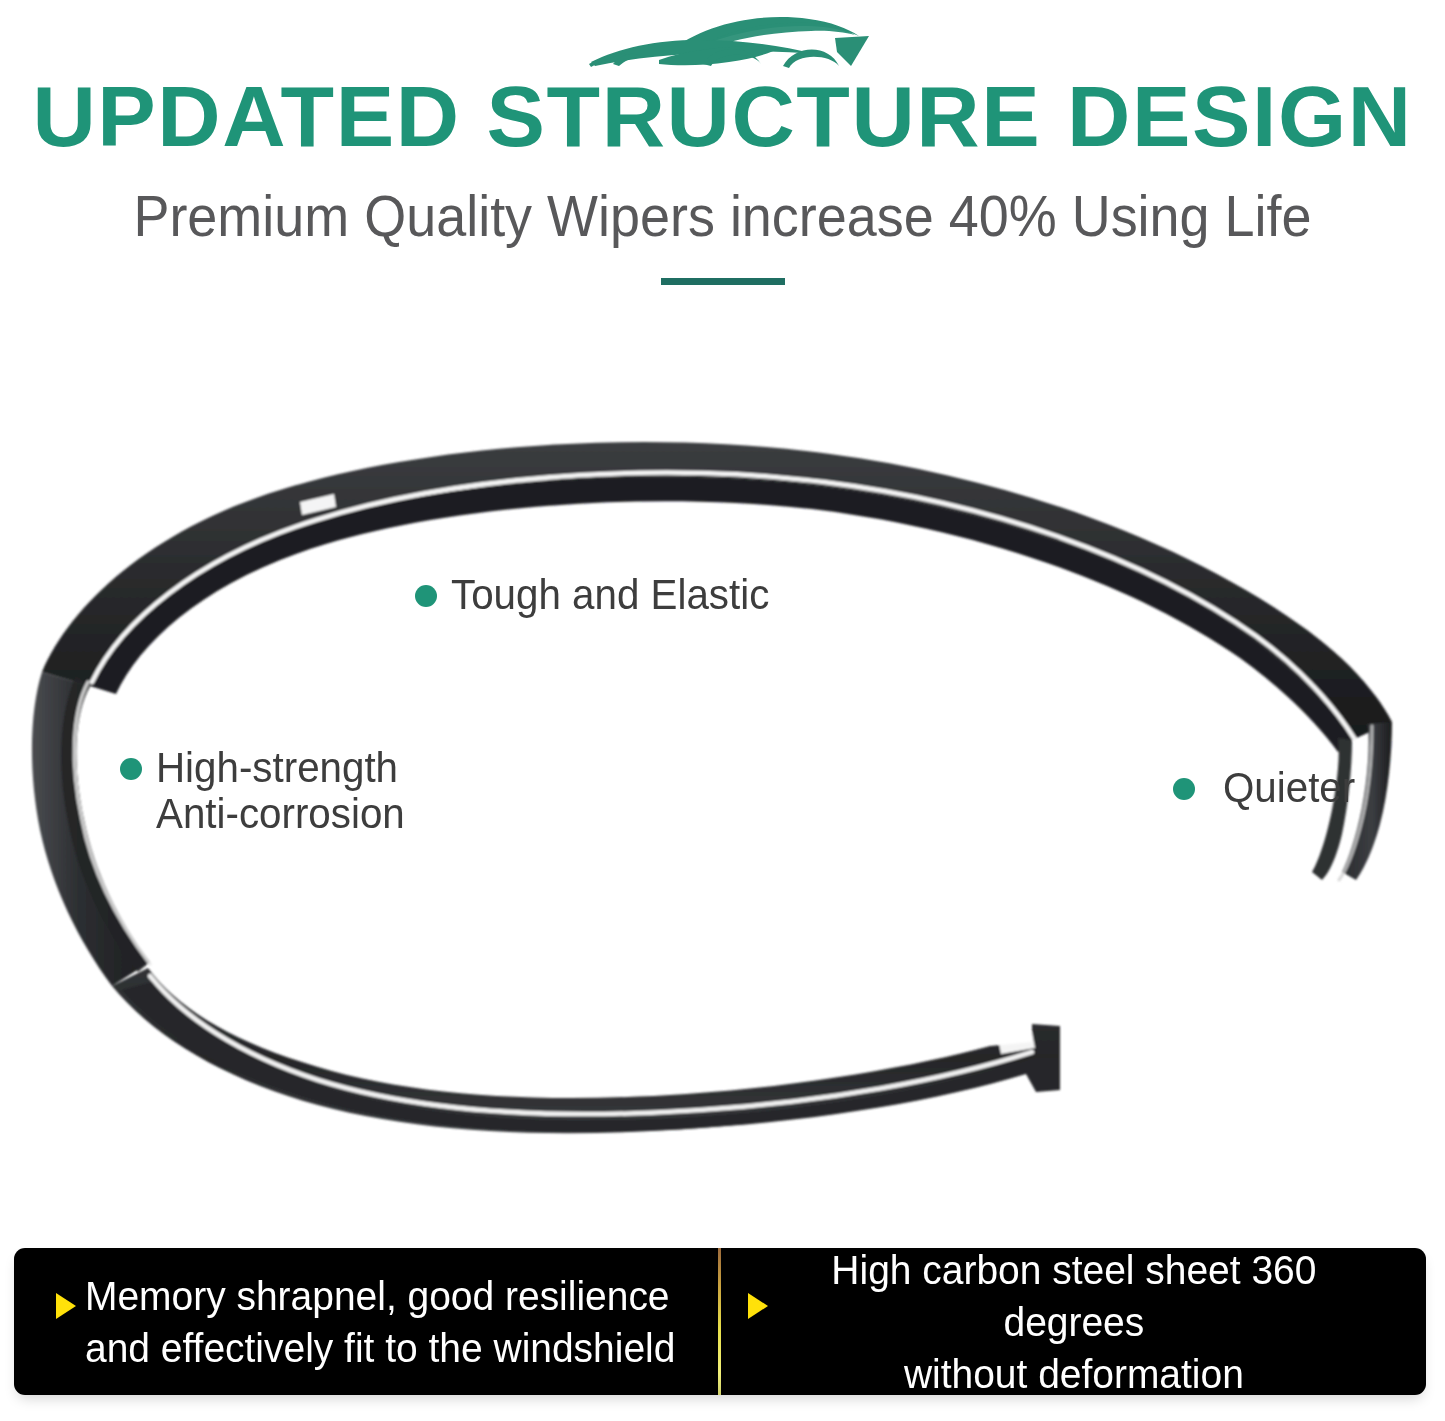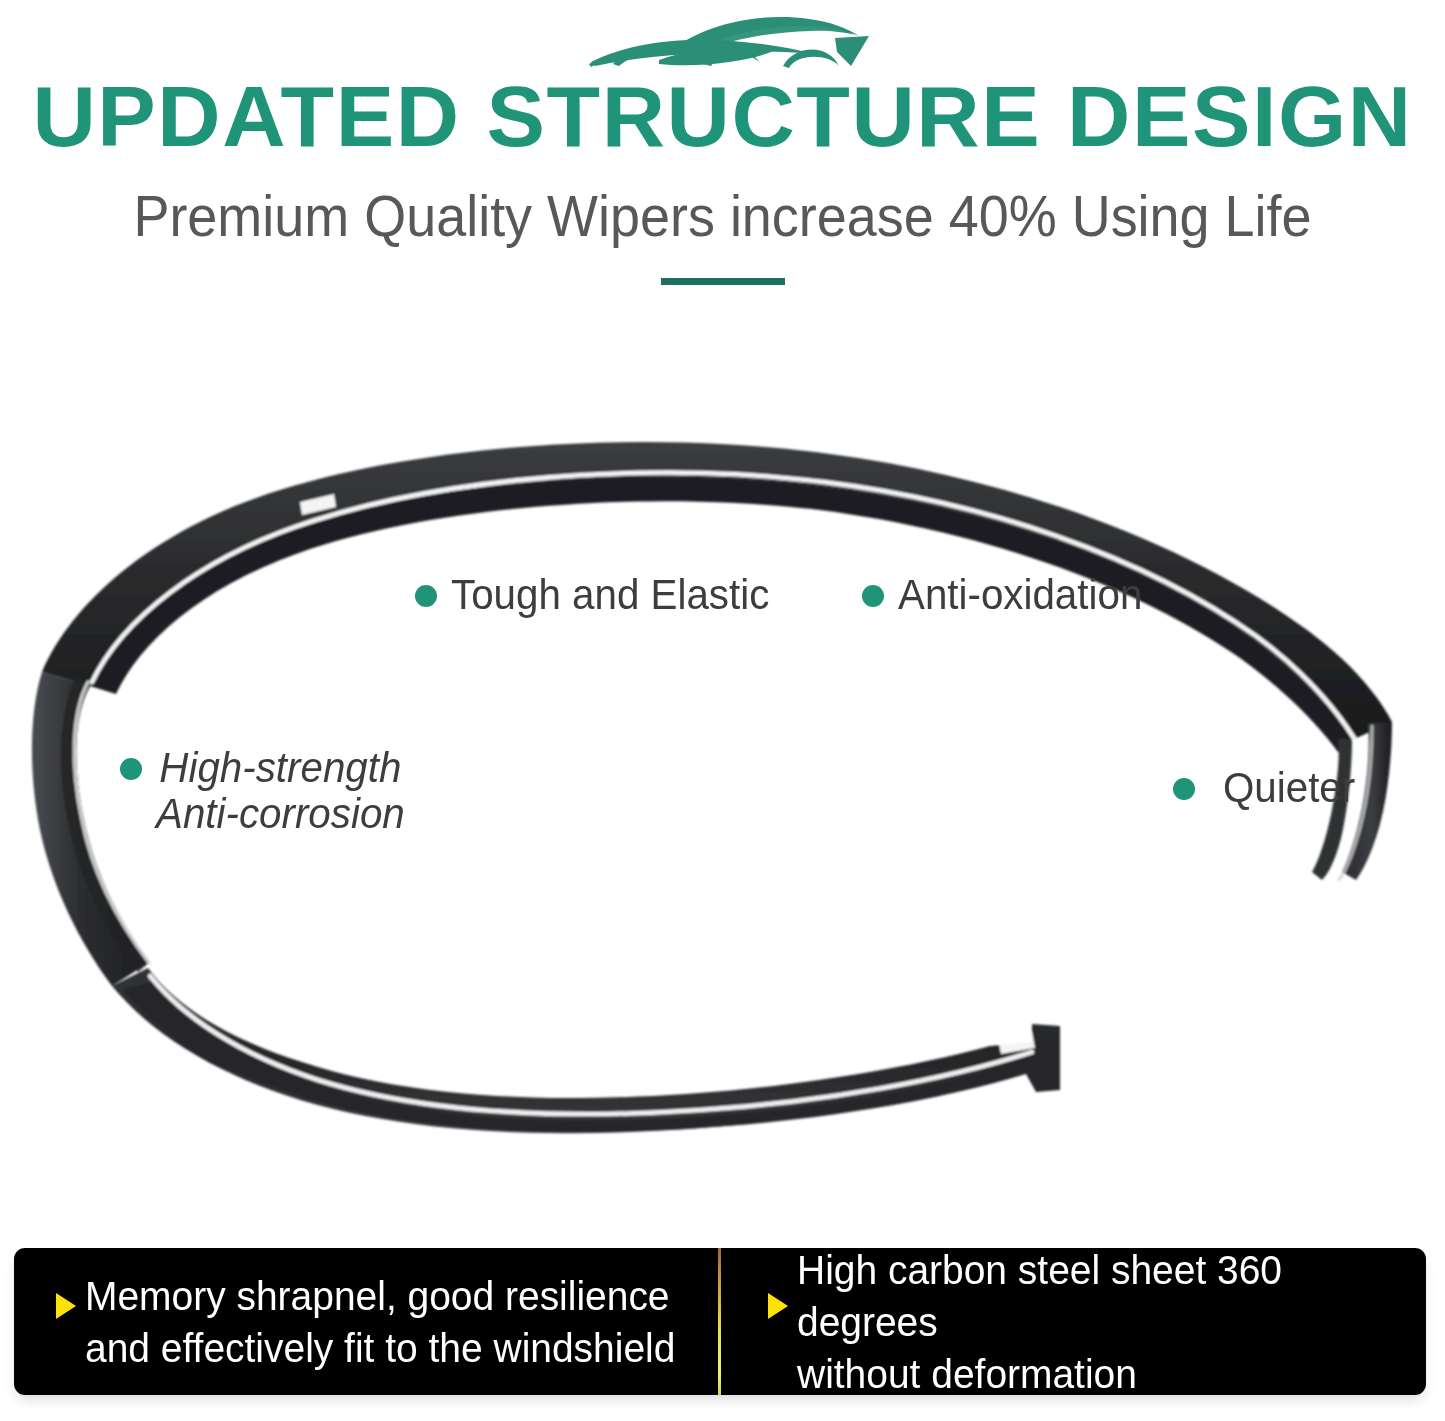--- a/index.html
+++ b/index.html
@@ -51,40 +51,39 @@
     position:absolute; left:0; top:400px;
     width:1445px; height:730px;
   }
   .product svg{ display:block; width:1445px; height:730px; }
 
   
   .feat{
     position:absolute;
     display:flex; align-items:flex-start;
     gap:14px;
-    text-align:center;
   }
   .dot{
     flex:0 0 auto;
     width:22px; height:22px; border-radius:50%;
     background:#1f9478;
     margin-top:13px;
   }
   .feat-label{
     font-family:"Liberation Sans Narrow","Liberation Sans",sans-serif;
     font-size:42px;
     line-height:46px;
     color:#3d3d3d;
     white-space:pre-line;
     transform:scaleX(0.96);
     transform-origin:left center;
   }
   #feat-tough{ left:415px; top:562px; }
   #feat-anti{  left:862px; top:562px; }
-  #feat-high{  left:120px; top:735px;font-style:italic; }
+  #feat-high{  left:120px; top:735px; }
   #feat-quiet{ left:1173px; top:755px;gap:28px; }
 
   
   .badge360{
     position:absolute; left:570px; top:655px;
     width:350px; height:225px;
   }
   .badge360 svg{ display:block; width:350px; height:225px; }
 
   
@@ -96,21 +95,21 @@
     display:flex;
     box-shadow:0 7px 14px -4px rgba(0,0,0,0.18);
     overflow:hidden;
   }
   .banner-col{
     position:relative;
     display:flex; align-items:center;
     padding:0 0 0 42px;
   }
   .banner-col.left{ width:704px; }
-  .banner-col.right{ width:684px; padding-left:50px; }
+  .banner-col.right{ width:684px; padding-left:30px;text-align:center; }
   .banner-divider{
     position:absolute; left:704px; top:0;
     width:3px; height:147px;
     background:linear-gradient(to bottom,#9c6a3c 0%,#c9a13f 25%,#e8e04a 55%,#f2f07a 85%,#cfd06a 100%);
   }
   .bullet-tri{
     flex:0 0 auto;
     width:0; height:0;
     border-left:20px solid #ffe10a;
     border-top:13px solid transparent;
@@ -309,24 +308,20 @@
           C 1353 444 1345 462 1339 470" fill="none" stroke="#cfcfcf" stroke-width="3" stroke-linecap="round" opacity="0.8"></path>
       </g>
     </svg>
   </div>
 
   <div class="feat" id="feat-tough">
     <span class="dot"></span>
     <span class="feat-label">Tough and Elastic</span>
   </div>
 
-  <div class="feat" id="feat-anti">
-    <span class="dot"></span>
-    <span class="feat-label">Anti-oxidation</span>
-  </div>
 
   <div class="feat" id="feat-high">
     <span class="dot"></span>
     <span class="feat-label">High-strength
 Anti-corrosion</span>
   </div>
 
   <div class="feat" id="feat-quiet">
     <span class="dot"></span>
     <span class="feat-label">Quieter</span>

